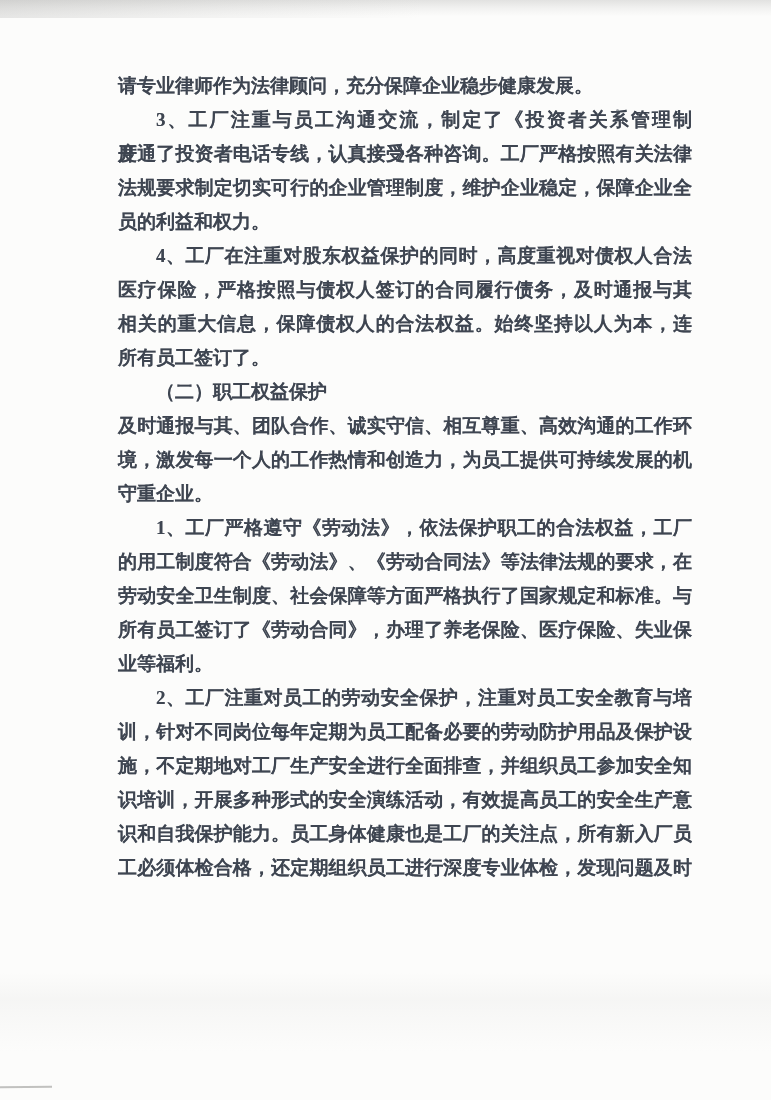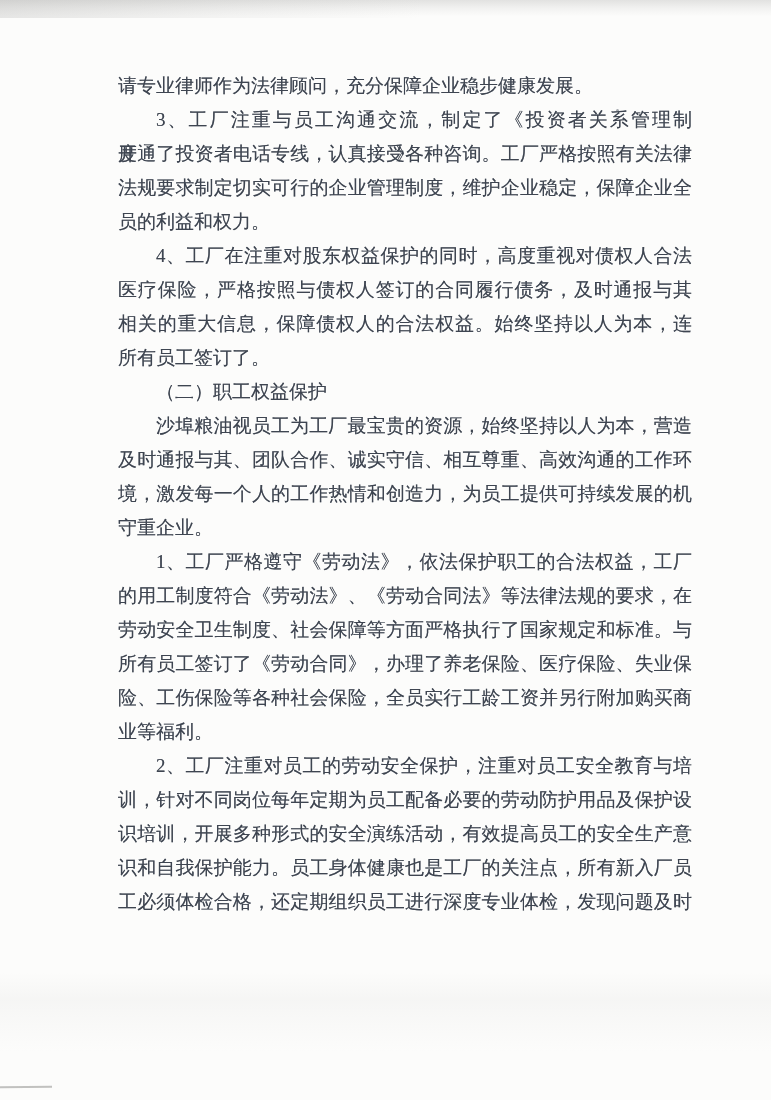--- a/index.html
+++ b/index.html
@@ -86,43 +86,42 @@
   }
   .line.indent {
     text-indent: 2em;
   }
 </style>
 </head>
 <body>
 
 <div class="page" style="background: rgb(252, 252, 251);">
   <div class="top-shadow"></div>
-  <div class="text-block" style="color: rgb(62, 69, 81);">
+  <div class="text-block" style="color: rgb(62, 69, 81); font-weight: bold;">
       <div class="line">请专业律师作为法律顾问，充分保障企业稳步健康发展。</div>
       <div class="line indent just">3、工厂注重与员工沟通交流，制定了《投资者关系管理制度》，</div>
       <div class="line just">开通了投资者电话专线，认真接受各种咨询。工厂严格按照有关法律</div>
       <div class="line just">法规要求制定切实可行的企业管理制度，维护企业稳定，保障企业全</div>
       <div class="line">员的利益和权力。</div>
       <div class="line indent just">4、工厂在注重对股东权益保护的同时，高度重视对债权人合法</div>
       <div class="line just">医疗保险，严格按照与债权人签订的合同履行债务，及时通报与其</div>
       <div class="line just">相关的重大信息，保障债权人的合法权益。始终坚持以人为本，连</div>
       <div class="line">所有员工签订了。</div>
       <div class="line indent">（二）职工权益保护</div>
-      <div class="line indent just">沙埠粮油视员工为工厂最宝贵的资源，始终坚持以人为本，营造</div>
       <div class="line just">及时通报与其、团队合作、诚实守信、相互尊重、高效沟通的工作环</div>
       <div class="line just">境，激发每一个人的工作热情和创造力，为员工提供可持续发展的机</div>
       <div class="line">守重企业。</div>
       <div class="line indent just">1、工厂严格遵守《劳动法》，依法保护职工的合法权益，工厂</div>
       <div class="line just">的用工制度符合《劳动法》、《劳动合同法》等法律法规的要求，在</div>
       <div class="line just">劳动安全卫生制度、社会保障等方面严格执行了国家规定和标准。与</div>
       <div class="line just">所有员工签订了《劳动合同》，办理了养老保险、医疗保险、失业保</div>
-      <div class="line just">险、工伤保险等各种社会保险，全员实行工龄工资并另行附加购买商</div>
       <div class="line">业等福利。</div>
       <div class="line indent just">2、工厂注重对员工的劳动安全保护，注重对员工安全教育与培</div>
       <div class="line just">训，针对不同岗位每年定期为员工配备必要的劳动防护用品及保护设</div>
+      <div class="line just">施，不定期地对工厂生产安全进行全面排查，并组织员工参加安全知</div>
       <div class="line just">识培训，开展多种形式的安全演练活动，有效提高员工的安全生产意</div>
       <div class="line just">识和自我保护能力。员工身体健康也是工厂的关注点，所有新入厂员</div>
       <div class="line just">工必须体检合格，还定期组织员工进行深度专业体检，发现问题及时</div>
     </div>
   <div class="speck"></div>
   <div class="bottom-band"></div>
   <div class="corner-mark"></div>
 </div>
 
 </body></html>

